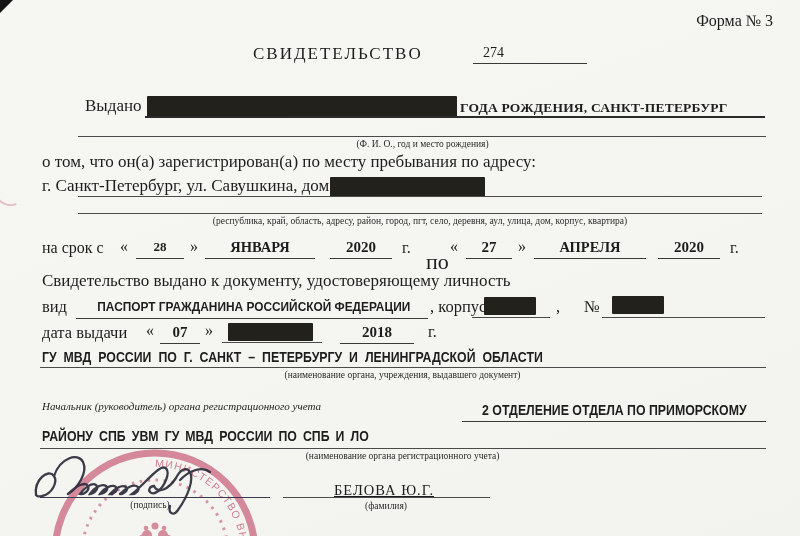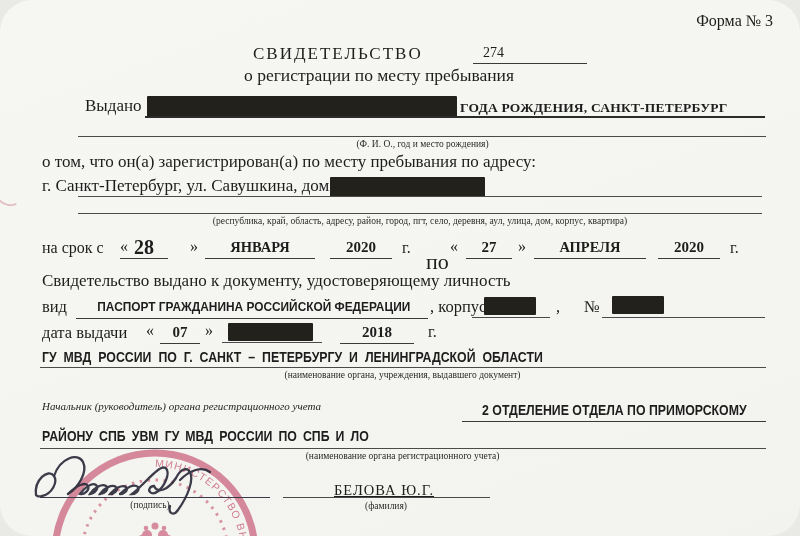--- a/index.html
+++ b/index.html
@@ -1,19 +1,19 @@
 <!DOCTYPE html>
 <html><head>
 <meta charset="utf-8">
 <style>
   html,body{margin:0;padding:0;}
   body{width:800px;height:536px;overflow:hidden;background:#e9e9e6;}
   .page{position:relative;width:800px;height:536px;overflow:hidden;
         background:linear-gradient(160deg,#f6f6f3 0%,#f5f5f1 45%,#f2f2ee 100%);
-        font-family:"Liberation Serif",serif;color:#1d1d1d;border-radius:32px;}
+        font-family:"Liberation Serif",serif;color:#1d1d1d;}
   .lbl{position:absolute;white-space:nowrap;font-family:"Liberation Serif",serif;color:#1d1d1d;}
   .cap{position:absolute;font-size:9.5px;color:#2a2a2a;text-align:center;white-space:nowrap;}
   .line{position:absolute;border-bottom:1px solid #4a4a4a;}
   .line.bold{border-bottom:2px solid #2b2b2b;}
   .cell{position:absolute;border-bottom:1.5px solid #3a3a3a;text-align:center;white-space:nowrap;}
   .bval{font-weight:bold;}
   .bar{position:absolute;background:#23211c;border-radius:1px;}
   .cond{font-family:"Liberation Sans",sans-serif;font-weight:bold;letter-spacing:0;
         display:inline-block;transform:scaleX(.88);transform-origin:0 50%;}
   .cond.ctr{transform-origin:50% 50%;}
@@ -29,40 +29,39 @@
 
 <div class="page">
 
   <div class="corner"></div>
   <div class="smudge"></div>
 
   <div class="lbl" style="top:12px;right:27px;font-size:16px;">Форма № 3</div>
 
   <div class="lbl" style="top:44px;left:253px;font-size:17px;letter-spacing:2px;">СВИДЕТЕЛЬСТВО</div>
   <div class="cell" style="top:42px;left:473px;width:104px;height:21px;text-align:left;padding-left:10px;font-size:14px;line-height:21px;border-bottom:1px solid #3a3a3a;">274</div>
-  <div class="lbl" style="top:65px;left:244px;font-size:17.5px;">о регистрации по месту пребывания</div>
 
   <div class="lbl" style="top:96px;left:85px;font-size:17px;">Выдано</div>
   <div class="bar" style="top:96px;left:147px;width:310px;height:21px;"></div>
   <div class="lbl bval" style="top:100px;left:460px;font-size:13.5px;letter-spacing:.2px;">ГОДА РОЖДЕНИЯ, САНКТ-ПЕТЕРБУРГ</div>
   <div class="line bold" style="top:116px;left:145px;width:620px;"></div>
 
   <div class="line" style="top:136px;left:78px;width:688px;"></div>
   <div class="cap" style="top:139px;left:200px;width:445px;">(Ф. И. О., год и место рождения)</div>
 
   <div class="lbl" style="top:152px;left:42px;font-size:17px;">о том, что он(а) зарегистрирован(а) по месту пребывания по адресу:</div>
   <div class="lbl" style="top:176px;left:42px;font-size:17px;">г. Санкт-Петербург, ул. Савушкина, дом</div>
   <div class="bar" style="top:177px;left:330px;width:155px;height:20px;"></div>
   <div class="line" style="top:196px;left:78px;width:684px;"></div>
   <div class="line" style="top:213px;left:78px;width:684px;"></div>
   <div class="cap" style="top:216px;left:100px;width:640px;">(республика, край, область, адресу, район, город, пгт, село, деревня, аул, улица, дом, корпус, квартира)</div>
 
   <div class="lbl" style="top:239px;left:42px;font-size:16px;">на срок с</div>
   <div class="lbl" style="top:238px;left:120px;font-size:16px;">«</div>
-  <div class="cell bval" style="top:236px;left:120px;width:48px;height:22px;line-height:22px;font-size:20px;">28</div>
+  <div class="cell bval" style="top:236px;left:136px;width:48px;height:22px;line-height:22px;font-size:13px;">28</div>
   <div class="lbl" style="top:238px;left:190px;font-size:16px;">»</div>
   <div class="cell bval" style="top:236px;left:205px;width:110px;height:22px;line-height:22px;font-size:14.5px;">ЯНВАРЯ</div>
   <div class="cell bval" style="top:236px;left:330px;width:62px;height:22px;line-height:22px;font-size:15px;">2020</div>
   <div class="lbl" style="top:239px;left:402px;font-size:16px;">г.</div>
   <div class="lbl" style="top:249px;left:426px;font-size:22px;">по</div>
   <div class="lbl" style="top:238px;left:450px;font-size:16px;">«</div>
   <div class="cell bval" style="top:236px;left:466px;width:46px;height:22px;line-height:22px;font-size:15px;">27</div>
   <div class="lbl" style="top:238px;left:518px;font-size:16px;">»</div>
   <div class="cell bval" style="top:236px;left:534px;width:112px;height:22px;line-height:22px;font-size:14.5px;">АПРЕЛЯ</div>
   <div class="cell bval" style="top:236px;left:658px;width:62px;height:22px;line-height:22px;font-size:15px;">2020</div>

